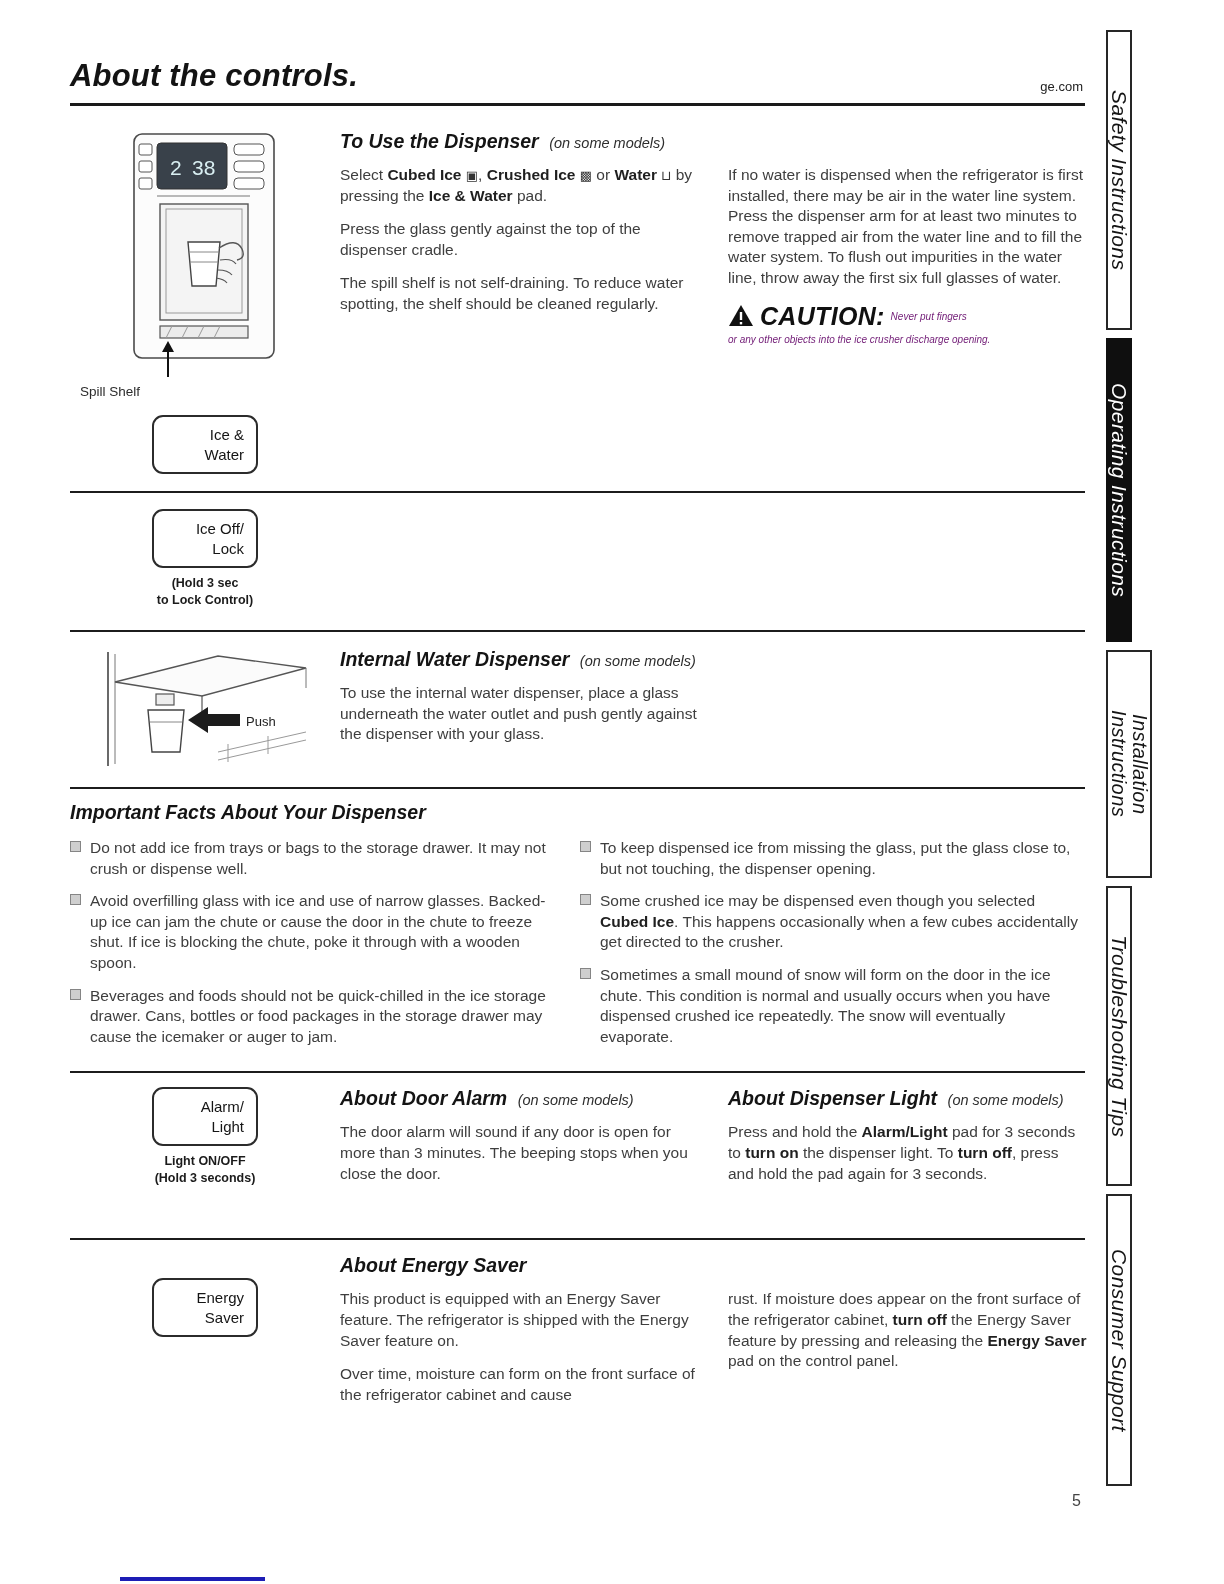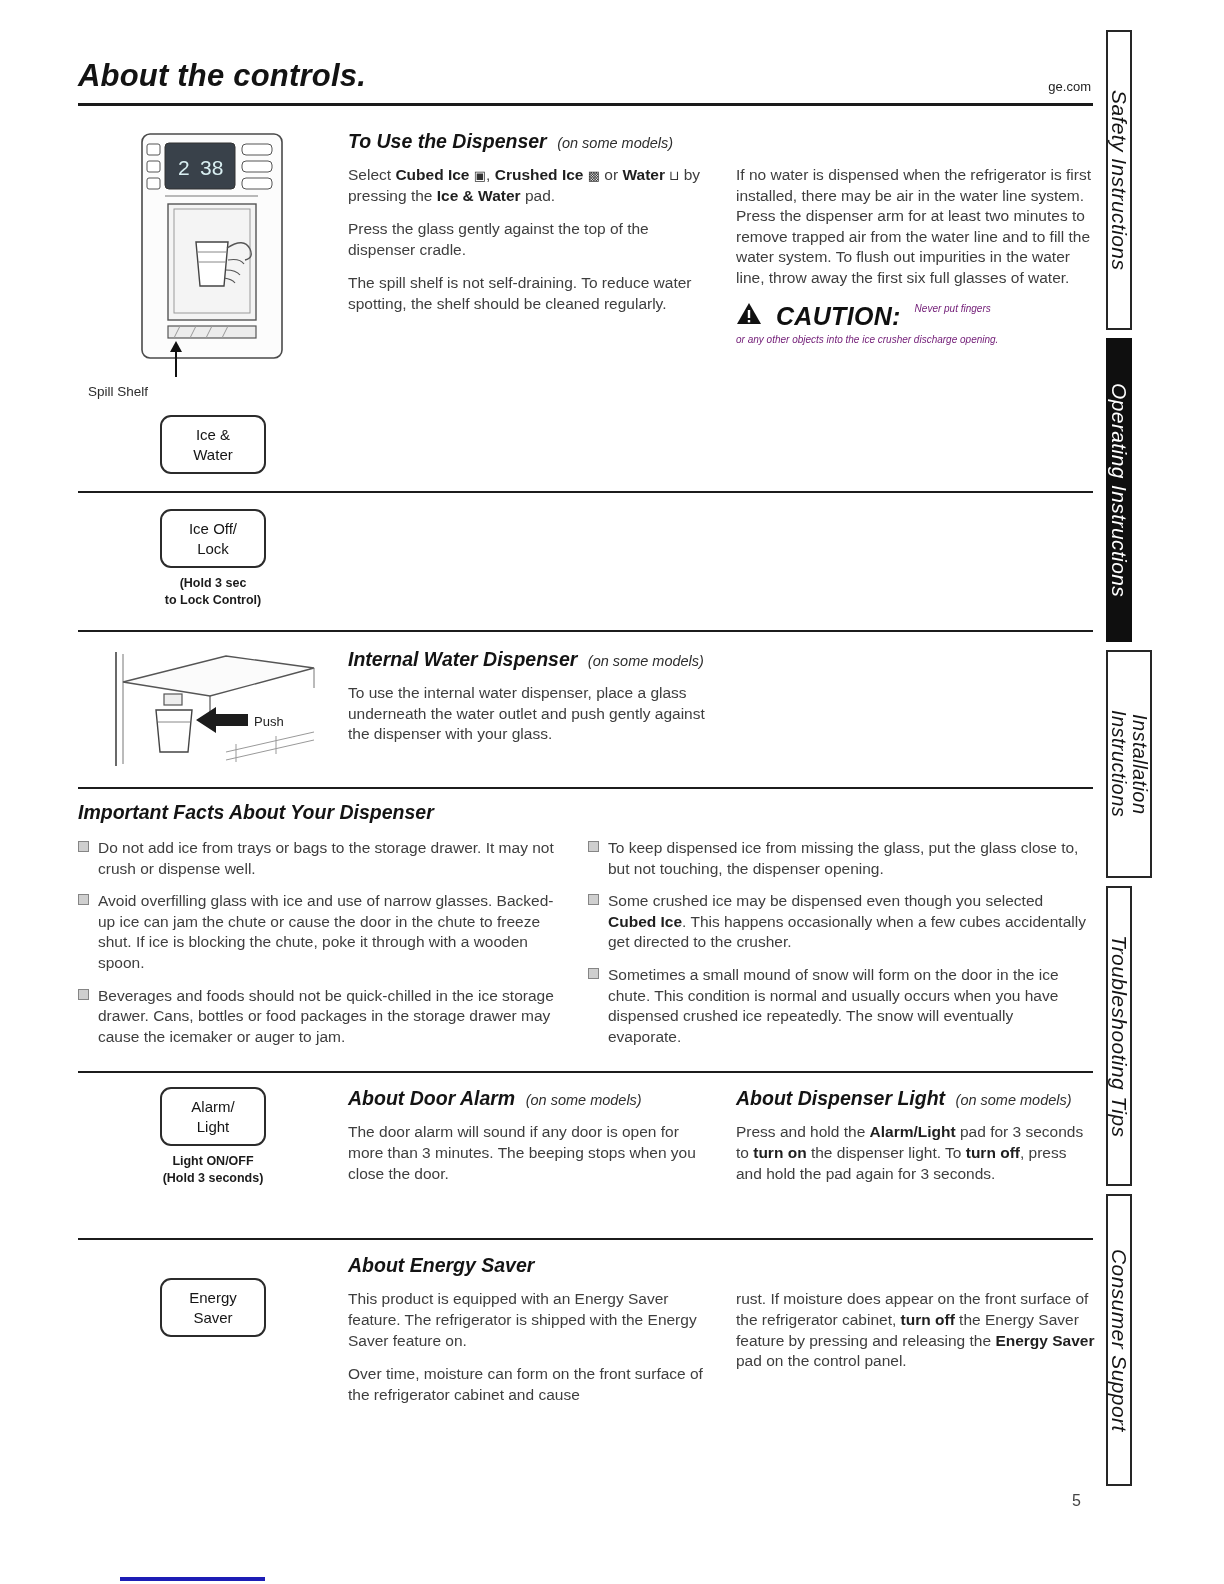--- a/index.html
+++ b/index.html
@@ -1,44 +1,44 @@
 <!DOCTYPE html>
 <html><head>
 <meta charset="utf-8">
 <style>
   *{margin:0;padding:0;box-sizing:border-box}
   html,body{background:#ffffff}
   body{width:1224px;height:1584px;position:relative;overflow:hidden;
        font-family:"Liberation Sans",sans-serif;color:#3d3d3d}
-  .main{position:absolute;left:78px;top:0;width:1015px}
+  .main{position:absolute;left:70px;top:0;width:1015px}
   .header{display:flex;justify-content:space-between;align-items:flex-end;padding-top:58px}
   .page-title{font-size:31px;font-weight:bold;font-style:italic;color:#131313;letter-spacing:.2px}
   .site{font-size:13px;color:#222;padding-right:2px}
   .rule{border-top:3px solid #1a1a1a;margin-top:9px}
   .rule2{border-top:2px solid #1c1c1c}
   section{display:flex}
   .leftcol{width:270px;flex:0 0 270px;display:flex;flex-direction:column;align-items:center}
   .content{flex:1}
   .cols{display:flex;gap:28px}
   .col{width:360px;flex:0 0 360px}
   .colwide{width:480px;flex:0 0 480px}
   .colwide2{width:500px;flex:0 0 500px}
   .sec-head{margin-bottom:12px}
   .sec-title{font-size:19.5px;font-weight:bold;font-style:italic;color:#141414}
   .sec-note{font-size:14.5px;font-style:italic;color:#2e2e2e;margin-left:6px}
   p{font-size:15.5px;line-height:1.33;margin-bottom:13px;color:#3e3e3e}
   p b{color:#1f1f1f}
   .icn{font-family:"DejaVu Sans",sans-serif;font-size:13px;color:#333}
   .pad{border:2px solid #2b2b2b;border-radius:11px;padding:8px 12px;min-width:106px;
-       text-align:center;font-size:15px;color:#151515;white-space:pre-line;line-height:1.3;background:#fff}
+       text-align:right;font-size:15px;color:#151515;white-space:pre-line;line-height:1.3;background:#fff}
   .pad-sub{margin-top:7px;font-size:12.5px;font-weight:bold;color:#1b1b1b;text-align:center;
        white-space:pre-line;line-height:1.35}
   .fig-label{font-size:13.5px;color:#2c2c2c;margin-top:4px;align-self:flex-start;margin-left:10px}
   .caution{margin-top:4px}
-  .caution-head{display:flex;align-items:flex-start;gap:14px}
+  .caution-head{display:flex;align-items:center;gap:6px}
   .caution-word{font-size:25px;font-weight:bold;font-style:italic;color:#101010;letter-spacing:.3px}
   .caution-rest{font-style:italic;font-size:10px;color:#701a75;line-height:1.33;display:block;margin-top:2px}
   .fact{position:relative;padding-left:20px;font-size:15.5px;line-height:1.33;margin-bottom:12px;color:#3e3e3e}
   .fact b{color:#1f1f1f}
   .bullet{position:absolute;left:0;top:3px;width:11px;height:11px;background:#cfcfcf;
        border:1px solid #858585;display:inline-block}
   .tabs{position:absolute;left:1106px;top:30px;width:56px}
   .tab{border:2px solid #262626;margin-bottom:8px;display:flex;align-items:center;justify-content:center;
        writing-mode:vertical-rl;font-style:italic;font-size:21px;color:#141414;background:#fff;
        white-space:pre-line;text-align:center;line-height:1.05;letter-spacing:.4px}

